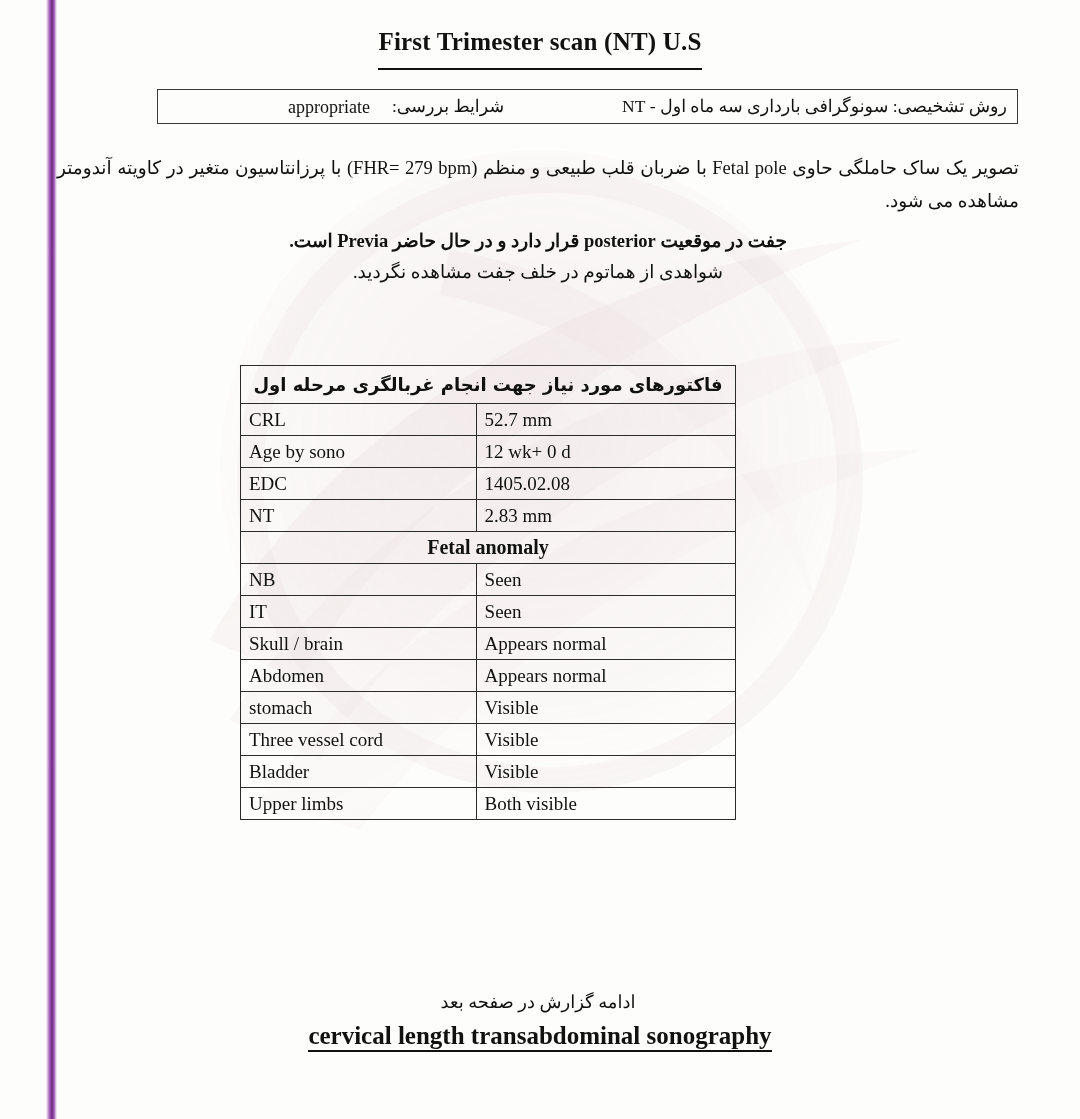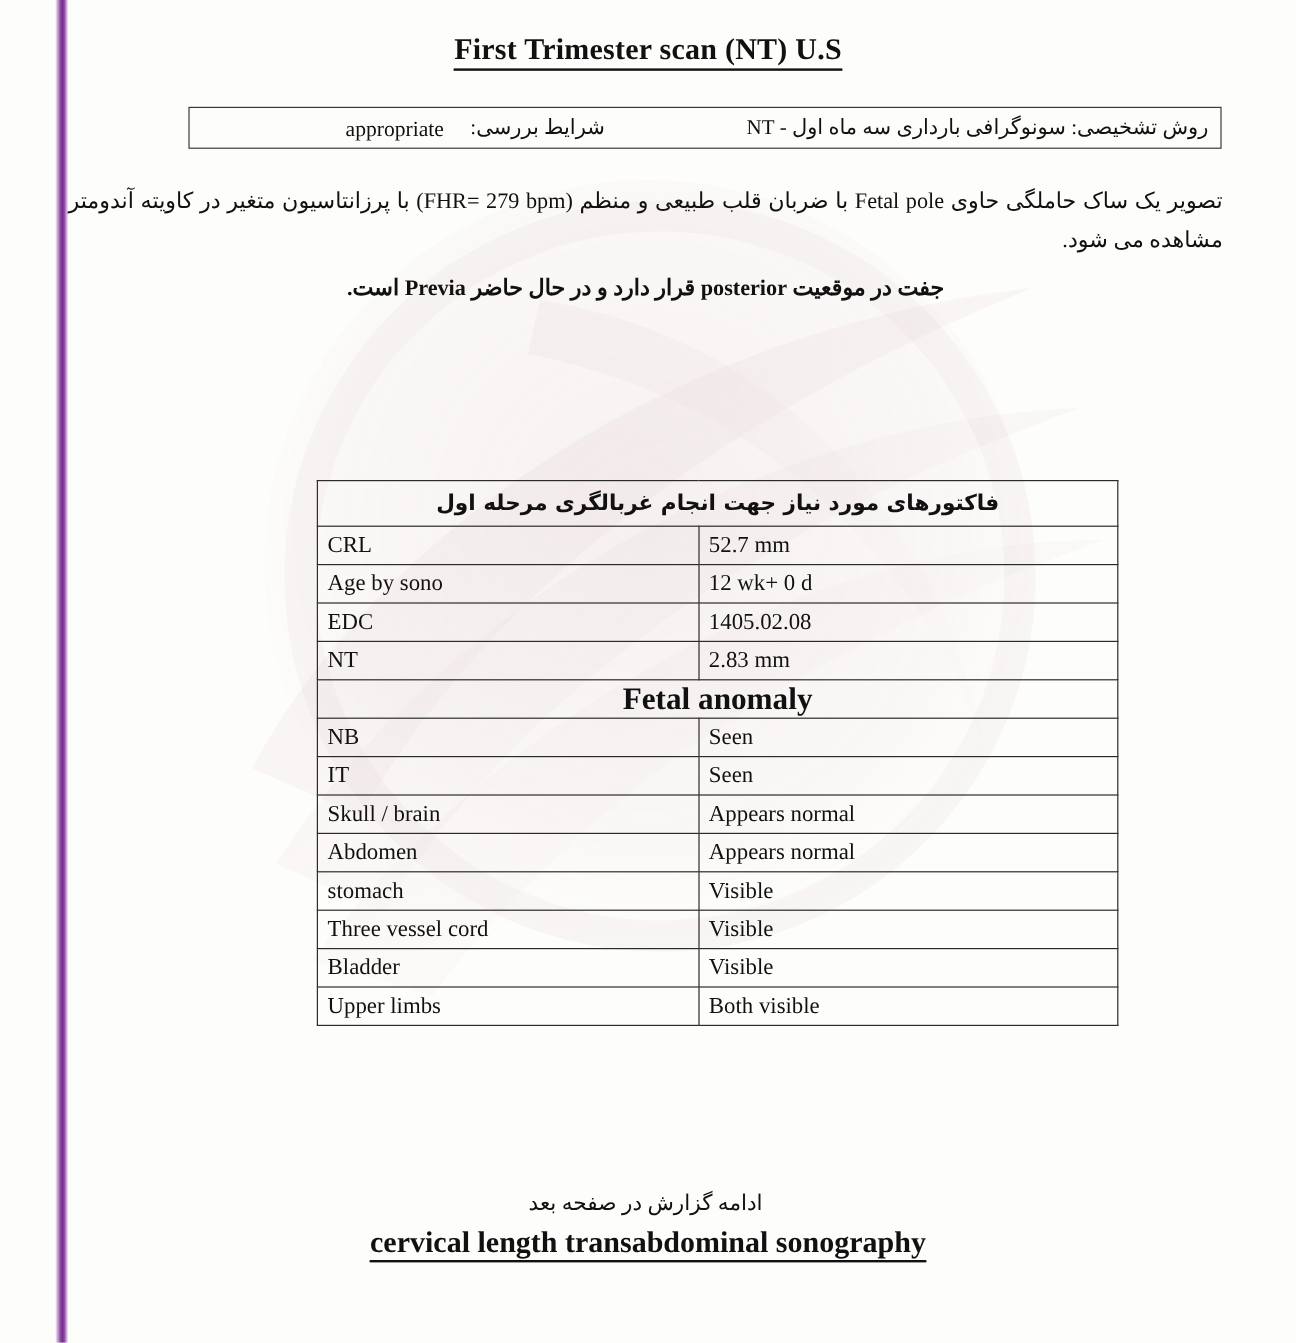--- a/index.html
+++ b/index.html
@@ -60,21 +60,21 @@
     top: 28px;
     width: 1080px;
     text-align: center;
     direction: ltr;
     font-size: 25px;
     font-weight: bold;
     letter-spacing: 0.2px;
   }
   .doc-title span {
     border-bottom: 2.4px solid #111;
-    padding-bottom: 2px;
+    padding-bottom: 13px;
   }
 
   
   .header-box {
     position: absolute;
     left: 157px;
     top: 89px;
     width: 861px;
     height: 35px;
     border: 1.2px solid #3a3a3a;
@@ -131,27 +131,26 @@
     text-align: center;
     font-size: 18.5px;
     line-height: 31px;
   }
   .narr-lines p { margin: 0; }
   .bold-line { font-weight: bold; }
 
   
   .findings-table {
     position: absolute;
-    left: 264px;
+    left: 240px;
     top: 365px;
-    width: 668px;
+    width: 496px;
     border-collapse: collapse;
     direction: ltr;
     background: transparent;
-    margin-top: 35px;
   }
   .findings-table td {
     border: 1.1px solid #2b2b2b;
     padding: 3px 8px 4px 8px;
     font-size: 19px;
     line-height: 23px;
     height: 24px;
     vertical-align: middle;
     background: transparent;
   }
@@ -163,21 +162,21 @@
     direction: rtl;
     font-weight: bold;
     font-size: 18px;
     padding-top: 6px;
     padding-bottom: 7px;
     font-family: "DejaVu Sans", "Liberation Sans", sans-serif;
   }
   .tbl-section td {
     text-align: center;
     font-weight: bold;
-    font-size: 26px;
+    font-size: 20px;
     padding-top: 3px;
     padding-bottom: 4px;
   }
 
   
   .footer-note {
     position: absolute;
     left: 57px;
     top: 988px;
     width: 962px;
@@ -238,20 +237,21 @@
     <div class="hdr-field hdr-cond-label">شرایط بررسی:</div>
     <div class="hdr-field hdr-cond-value">appropriate</div>
   </div>
 
   <div class="narrative">
     <p class="lead-1"><span>تصویر یک ساک حاملگی حاوی </span><span class="ltr-inline">Fetal pole</span><span> با ضربان قلب طبیعی و منظم (</span><span class="ltr-inline">FHR= 279 bpm</span><span>) با پرزانتاسیون متغیر در کاویته آندومتر مشاهده می شود.</span></p>
   </div>
 
   <div class="narr-lines">
     <p class="bold-line"><span>جفت در موقعیت </span><span class="ltr-inline">posterior</span><span> قرار دارد و در حال حاضر </span><span class="ltr-inline">Previa</span><span> است.</span></p>
+    <p>شواهدی از هماتوم در خلف جفت مشاهده نگردید.</p>
   </div>
 
   <table class="findings-table">
     <tbody>
       <tr class="tbl-title">
         <td colspan="2">فاکتورهای مورد نیاز جهت انجام غربالگری مرحله اول</td>
       </tr>
 
       <tr>
         <td class="key">CRL</td>

